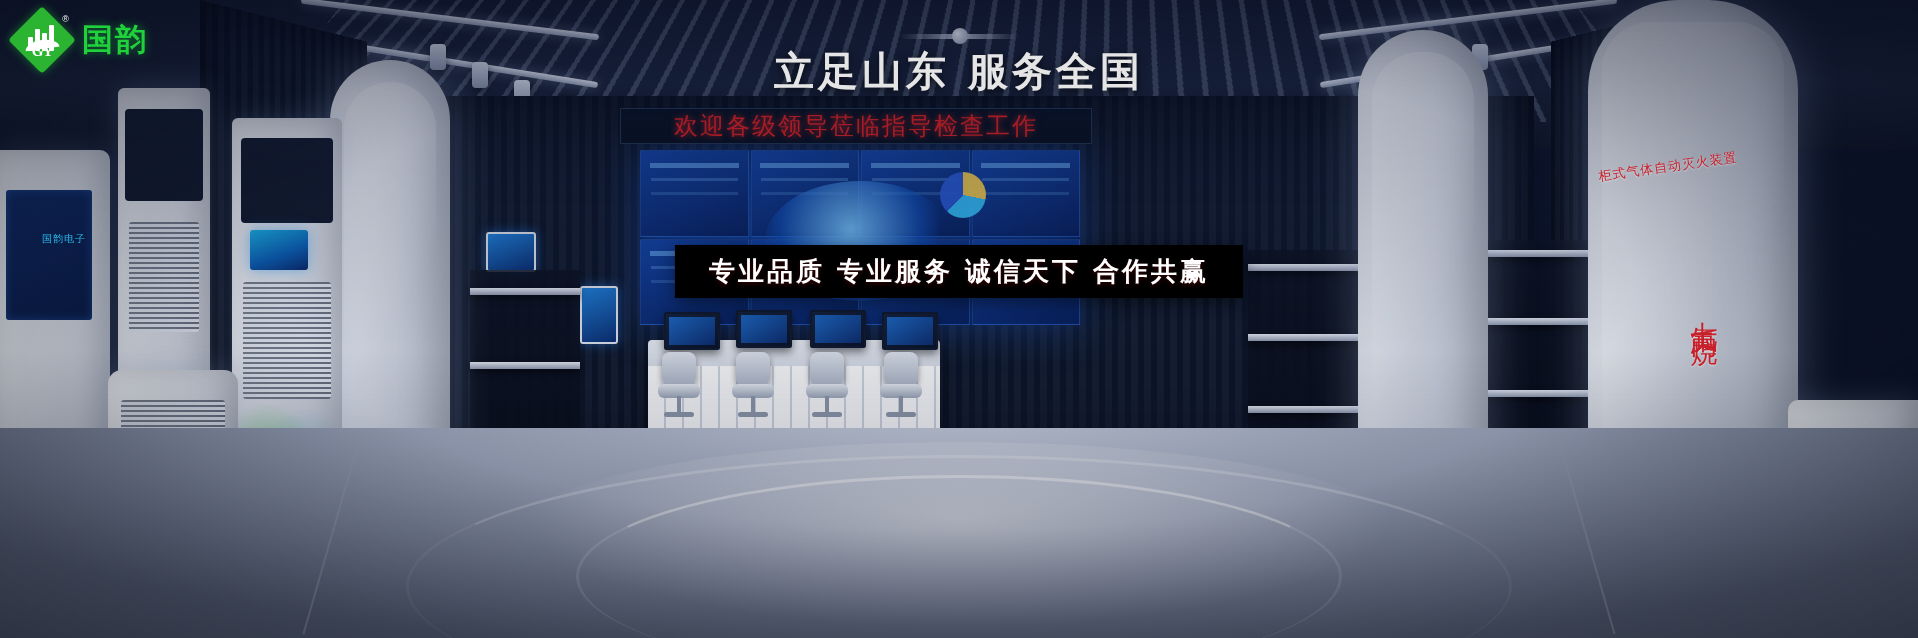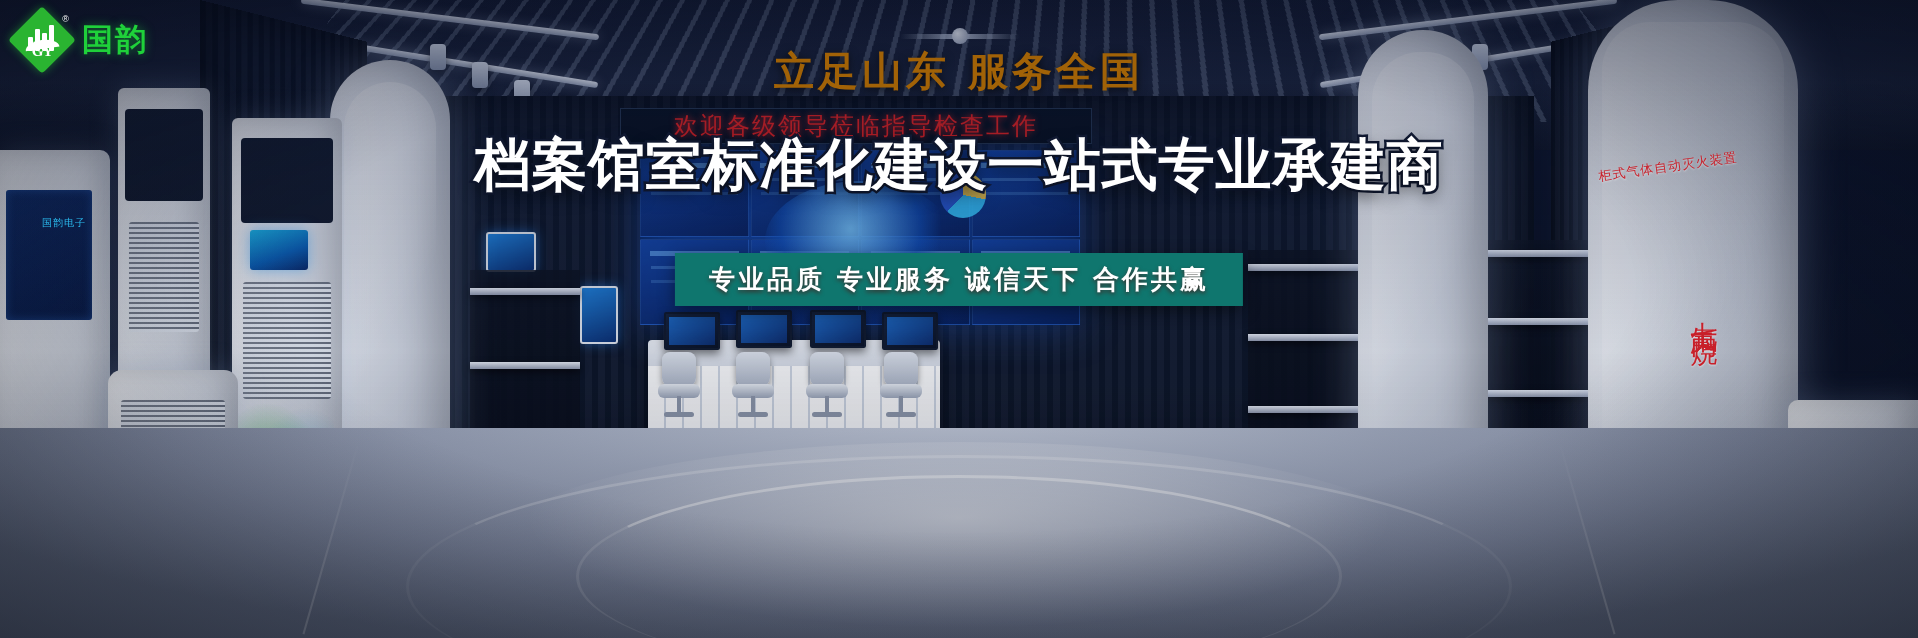--- a/index.html
+++ b/index.html
@@ -305,21 +305,21 @@
     position: absolute; right: 1px; top: 2px; color: #fff; font-size: 9px;
   }
   .logo-name {
     color: #1fd13a; font-size: 31px; font-weight: bold; letter-spacing: 2px;
     text-shadow: 0 0 10px rgba(30,210,60,.5);
     font-family: "DejaVu Sans", "Liberation Sans", sans-serif;
   }
 
   .tagline-cn {
     position: absolute; left: 0; right: 0; top: 44px; text-align: center;
-    color: #a16207; font-size: 40px; font-weight: bold; letter-spacing: 4px;
+    color: #e5e5e5; font-size: 40px; font-weight: bold; letter-spacing: 4px;
     text-shadow: 0 2px 10px rgba(0,0,0,.75);
     font-family: "DejaVu Sans", "Liberation Sans", sans-serif;
   }
   .tagline-en {
     position: absolute; left: 0; right: 0; top: 92px; text-align: center;
     color: #ffffff; font-size: 21px; letter-spacing: .5px;
     text-shadow: 0 2px 8px rgba(0,0,0,.8);
   }
 
   .headline {
@@ -336,22 +336,22 @@
     position: absolute; left: 0; right: 0; top: 198px; text-align: center;
     font-size: 25px; font-weight: bold; letter-spacing: .4px;
     color: #ffffff;
     -webkit-text-stroke: 3px #16203a;
     paint-order: stroke fill;
     text-shadow: 0 3px 9px rgba(0,0,0,.65);
     white-space: nowrap;
   }
 
   .slogan-bar {
-    position: absolute; left: 50%; top: 253px; transform: translateX(-50%);
-    background: #0f766e;
+    position: absolute; left: 50%; top: 245px; transform: translateX(-50%);
+    background: #000000;
     padding: 9px 34px;
     box-shadow: 0 5px 16px rgba(0,0,0,.45);
   }
   .slogan-bar span {
     color: #ffffff; font-size: 26px; font-weight: bold; letter-spacing: 3px;
     text-shadow: 0 2px 4px rgba(90,0,0,.6);
     font-family: "DejaVu Sans", "Liberation Sans", sans-serif;
     white-space: nowrap;
   }
 
@@ -547,25 +547,24 @@
         </div>
         <div class="logo-swoosh"></div>
         <div class="logo-gy">GY</div>
         <div class="logo-reg">®</div>
       </div>
       <div class="logo-name">国韵</div>
     </div>
 
     <div class="tagline-cn">立足山东 服务全国</div>
 
-    <div class="headline">档案馆室标准化建设一站式专业承建商</div>
 
     <div class="slogan-bar">
       <span>专业品质  专业服务  诚信天下  合作共赢</span>
     </div>
 
     <div class="sign-h">柜式气体自动灭火装置</div>
     <div class="sign-v">七氟丙烷</div>
 
-    <div class="brand-small" style="left:42px; top:216px;">国韵电子</div>
+    <div class="brand-small" style="left:42px; top:232px;">国韵电子</div>
   </div>
 
 </div>
 
 </body></html>

